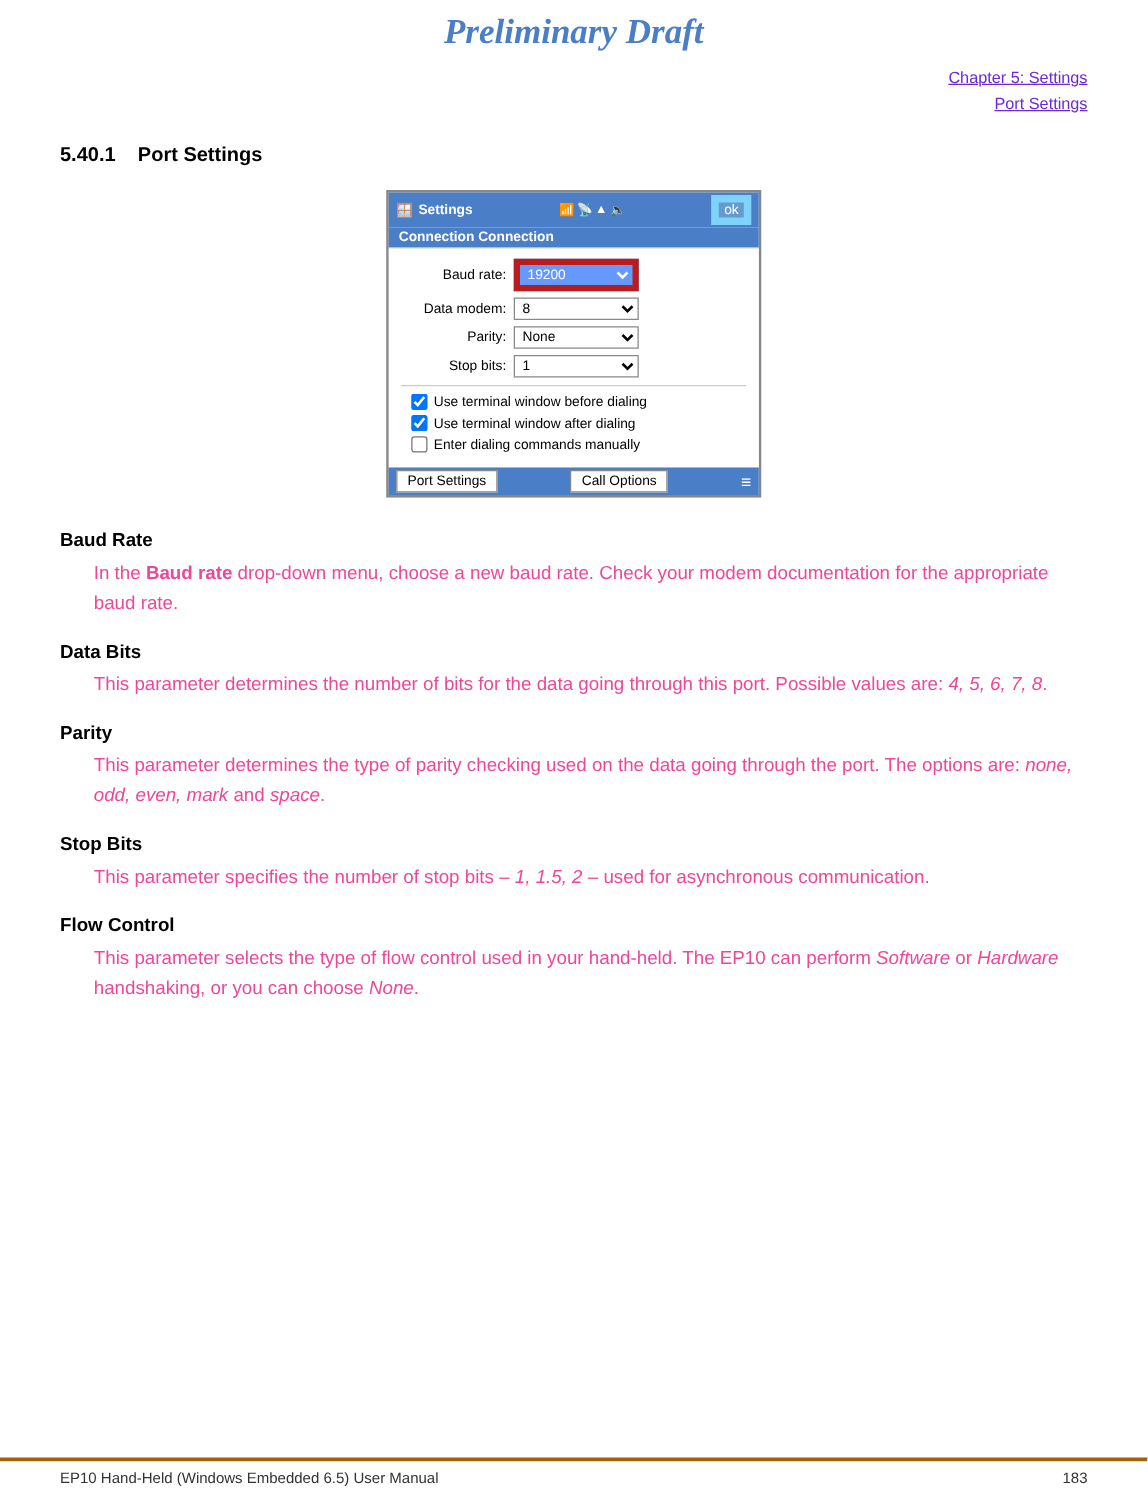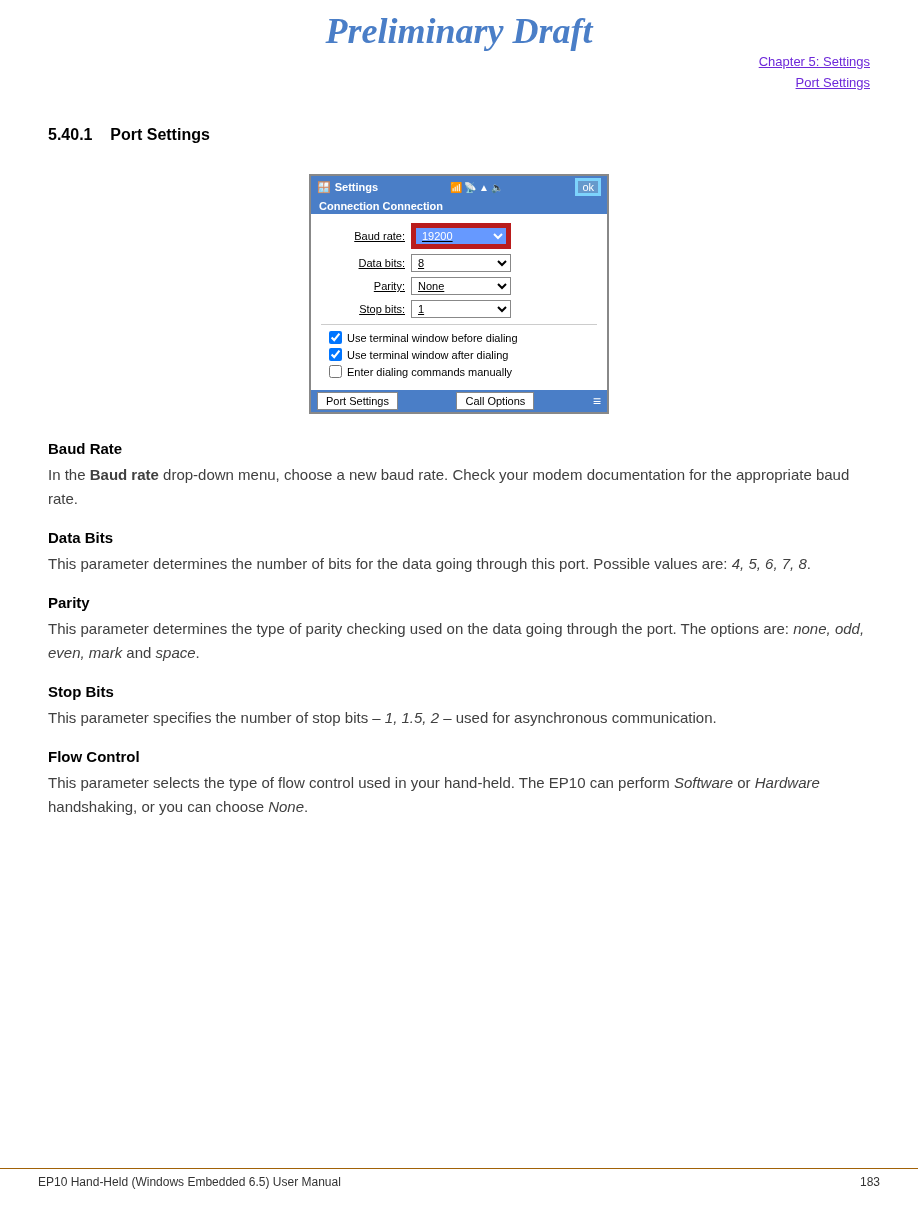--- a/index.html
+++ b/index.html
@@ -13,21 +13,21 @@
       position: relative;
     }
 
     
     .page-header {
       text-align: center;
       padding: 10px 0 4px 0;
       border-bottom: none;
     }
     .page-header h1 {
-      font-size: 36px;
+      font-size: 28px;
       color: #4a7ec7;
       font-style: italic;
       font-weight: bold;
       font-family: Georgia, serif;
     }
 
     
     .chapter-info {
       position: absolute;
       top: 52px;
@@ -42,21 +42,21 @@
     
     .content {
       padding: 20px 48px 60px 48px;
       margin-top: 50px;
     }
 
     
     .section-heading {
       font-size: 16px;
       font-weight: bold;
-      margin-bottom: 30px;
+      margin-bottom: 18px;
       font-family: Arial, sans-serif;
     }
     .section-number {
       font-weight: bold;
     }
 
     
     .screenshot-container {
       display: flex;
       justify-content: center;
@@ -87,21 +87,21 @@
       gap: 4px;
     }
     .device-titlebar-icons {
       display: flex;
       gap: 2px;
       font-size: 10px;
     }
     .ok-btn {
       background: #6699cc;
       color: white;
-      border: 3px solid #7dd3fc;
+      border: 6px solid #7dd3fc;
       padding: 0 4px;
       font-size: 11px;
       cursor: pointer;
     }
     .device-subtitle {
       background: #4a7ec7;
       color: white;
       padding: 2px 8px;
       font-size: 11px;
       font-weight: bold;
@@ -109,21 +109,20 @@
     }
     .device-body {
       background: white;
       padding: 8px 10px;
     }
     .form-row {
       display: flex;
       align-items: center;
       margin-bottom: 5px;
       font-size: 11px;
-      text-decoration: underline;
     }
     .form-label {
       width: 90px;
       text-align: right;
       padding-right: 6px;
       color: #000;
     }
     .form-select {
       width: 100px;
       font-size: 11px;
@@ -176,42 +175,43 @@
       margin-bottom: 18px;
     }
     .subsection-title {
       font-weight: bold;
       font-size: 15px;
       margin-bottom: 6px;
     }
     .subsection-body {
       font-size: 15px;
       line-height: 1.6;
-      color: #404040;
+      color: #ec4899;
+      margin-left: 27px;
     }
     .subsection-body b {
       font-weight: bold;
     }
     .subsection-body i {
       font-style: italic;
     }
 
     
     .page-footer {
       position: absolute;
       bottom: 20px;
       left: 0;
       right: 0;
       display: flex;
       justify-content: space-between;
       align-items: center;
-      padding: 0 38px;
+      padding: 0 48px;
       font-size: 12px;
       color: #333;
-      border-top: 1px solid #a16207;
+      border-top: 3px solid #a16207;
       padding-top: 6px;
     }
   </style>
 </head>
 <body>
 
 <div class="page-header">
   <h1>Preliminary Draft</h1>
 </div>
 
@@ -249,21 +249,21 @@
 
       <div class="device-body">
 
         <div class="form-row">
           <span class="form-label">Baud rate:</span>
           <select class="form-select-highlighted">
             <option>19200</option>
           </select>
         </div>
         <div class="form-row">
-          <span class="form-label">Data bits:</span>
+          <span class="form-label">Data modem:</span>
           <select class="form-select">
             <option>8</option>
           </select>
         </div>
         <div class="form-row">
           <span class="form-label">Parity:</span>
           <select class="form-select">
             <option>None</option>
           </select>
         </div>

